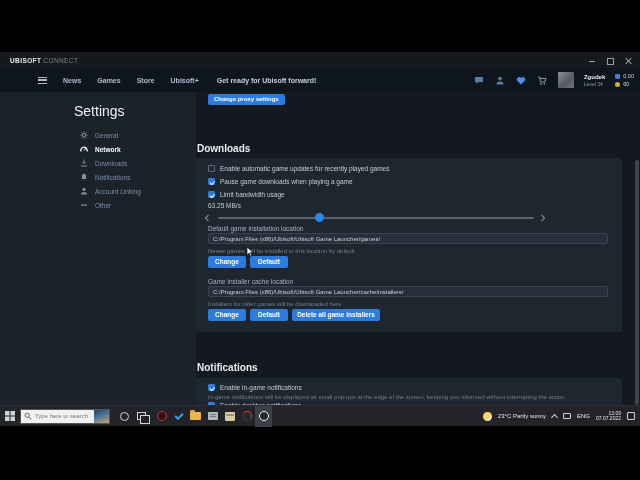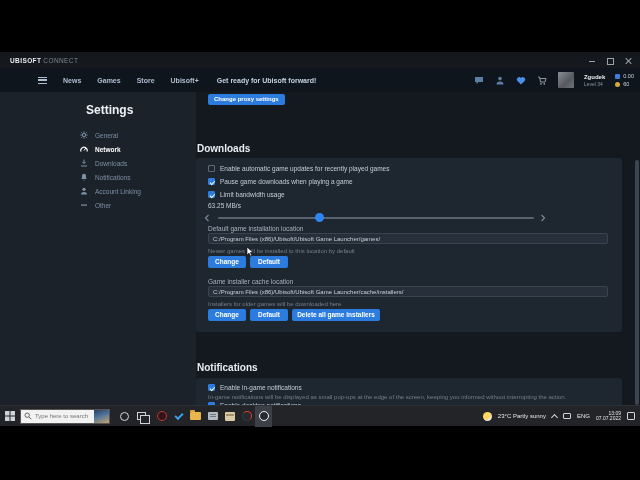--- a/index.html
+++ b/index.html
@@ -32,21 +32,21 @@
   .uname{font-size:6px;font-weight:bold;color:#e8ecf0;line-height:7px;}
   .ulevel{font-size:5px;color:#8a97a5;line-height:6px;}
   .curr{display:flex;flex-direction:column;gap:2px;}
   .currrow{display:flex;align-items:center;gap:3px;font-size:5.5px;color:#cdd5dd;}
   .sq-blue{width:5px;height:5px;background:#3c7fd9;border-radius:1px;}
   .dot-gold{width:5px;height:5px;background:#d9a93c;border-radius:50%;}
 
   
   .content{left:0;top:92px;width:640px;height:313px;background:#141920;}
   .sidebarbg{left:0;top:92px;width:196px;height:313px;background:#1b222a;}
-  .side-title{left:86px;top:103px;font-size:12px;font-weight:bold;color:#eef2f6;}
+  .side-title{left:74px;top:103px;font-size:14px;font-weight:normal;color:#eef2f6;}
   .side-item{left:80px;width:110px;height:12px;display:flex;align-items:center;gap:7px;
     font-size:6.5px;color:#7d91a8;cursor:pointer;}
   .side-item svg{flex:0 0 auto;}
   .side-item.active{color:#ffffff;font-weight:bold;}
 
   .scrollthumb{left:635px;top:160px;width:4px;height:245px;background:#3d4650;border-radius:2px;cursor:pointer;}
 
   .btn{background:#2c7ce0;color:#fff;border:none;border-radius:2px;height:12px;
     font-size:6.5px;font-weight:bold;font-family:inherit;padding:0 6px;cursor:pointer;line-height:12px;}
   .heading{font-size:10px;font-weight:bold;color:#e8edf2;}

